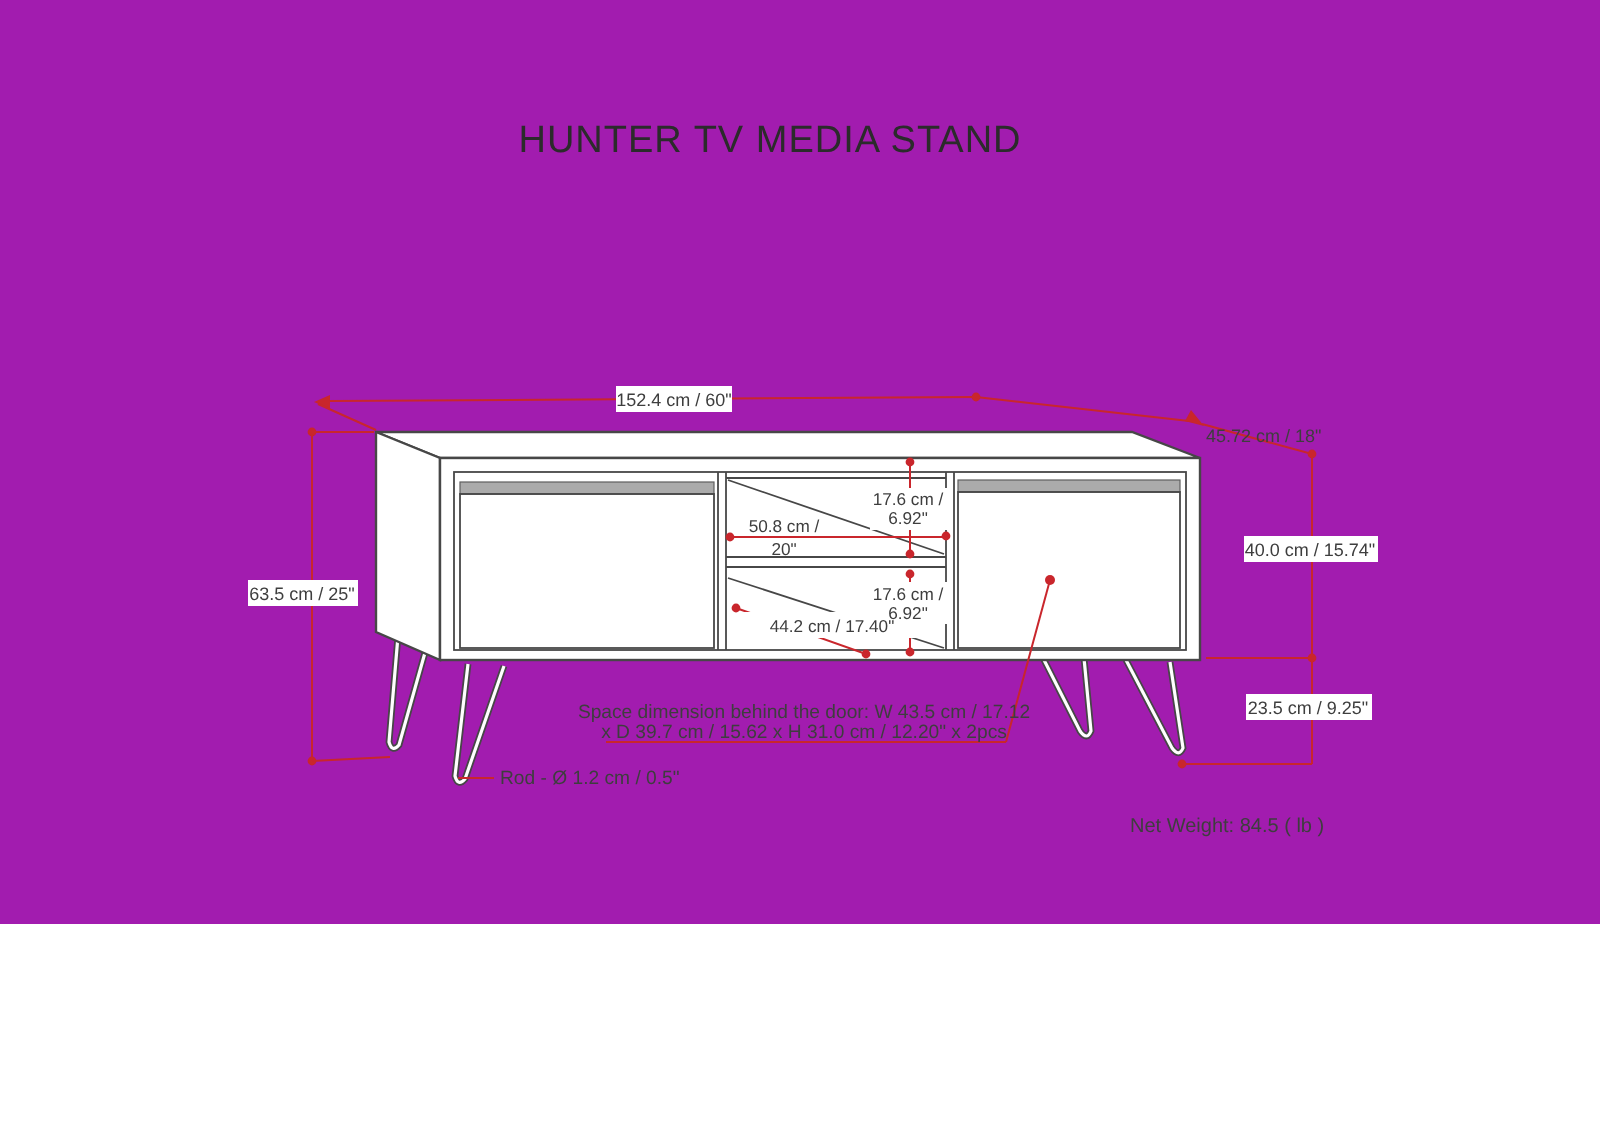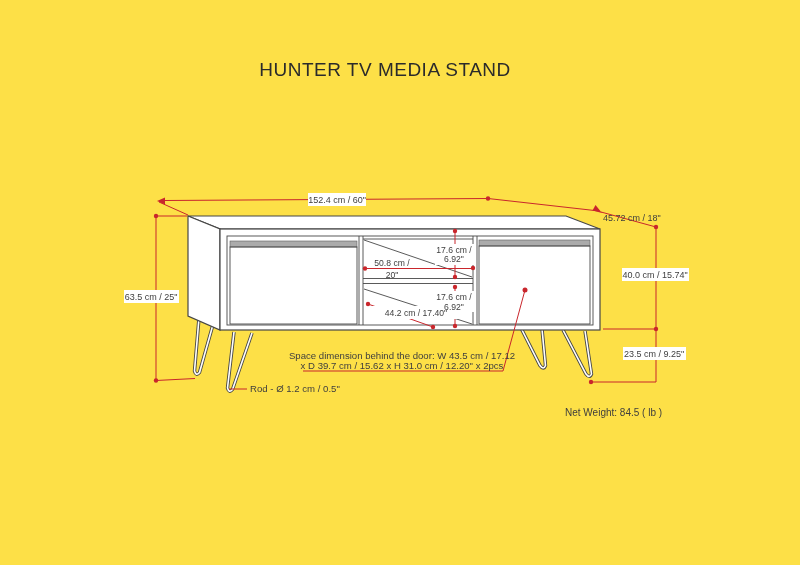--- a/index.html
+++ b/index.html
@@ -1,16 +1,16 @@
 <!DOCTYPE html>
 <html><head>
 <meta charset="utf-8">
 <style>
   html,body{margin:0;padding:0;background:#ffffff;}
-  .page{position:relative;width:800px;height:565px;background:#fde047;overflow:hidden;
+  .page{position:relative;width:800px;height:462px;background:#a21caf;overflow:hidden;
         font-family:"Liberation Sans", sans-serif;}
   svg{display:block;}
   .title-text{font-family:"Liberation Sans",sans-serif;font-size:19px;fill:#2b2b2b;letter-spacing:.5px;}
   .dim{font-family:"Liberation Sans",sans-serif;font-size:9px;fill:#3e3e3e;}
   .dim-sm{font-family:"Liberation Sans",sans-serif;font-size:8.6px;fill:#3e3e3e;}
   .note{font-family:"Liberation Sans",sans-serif;font-size:9.6px;fill:#3e3e3e;}
   .nw{font-family:"Liberation Sans",sans-serif;font-size:10px;fill:#3e3e3e;}
   .redline{stroke:#c9262c;stroke-width:1;fill:none;}
   .reddot{fill:#c9262c;stroke:none;}
   .outline{stroke:#474747;stroke-width:1.2;fill:none;}

